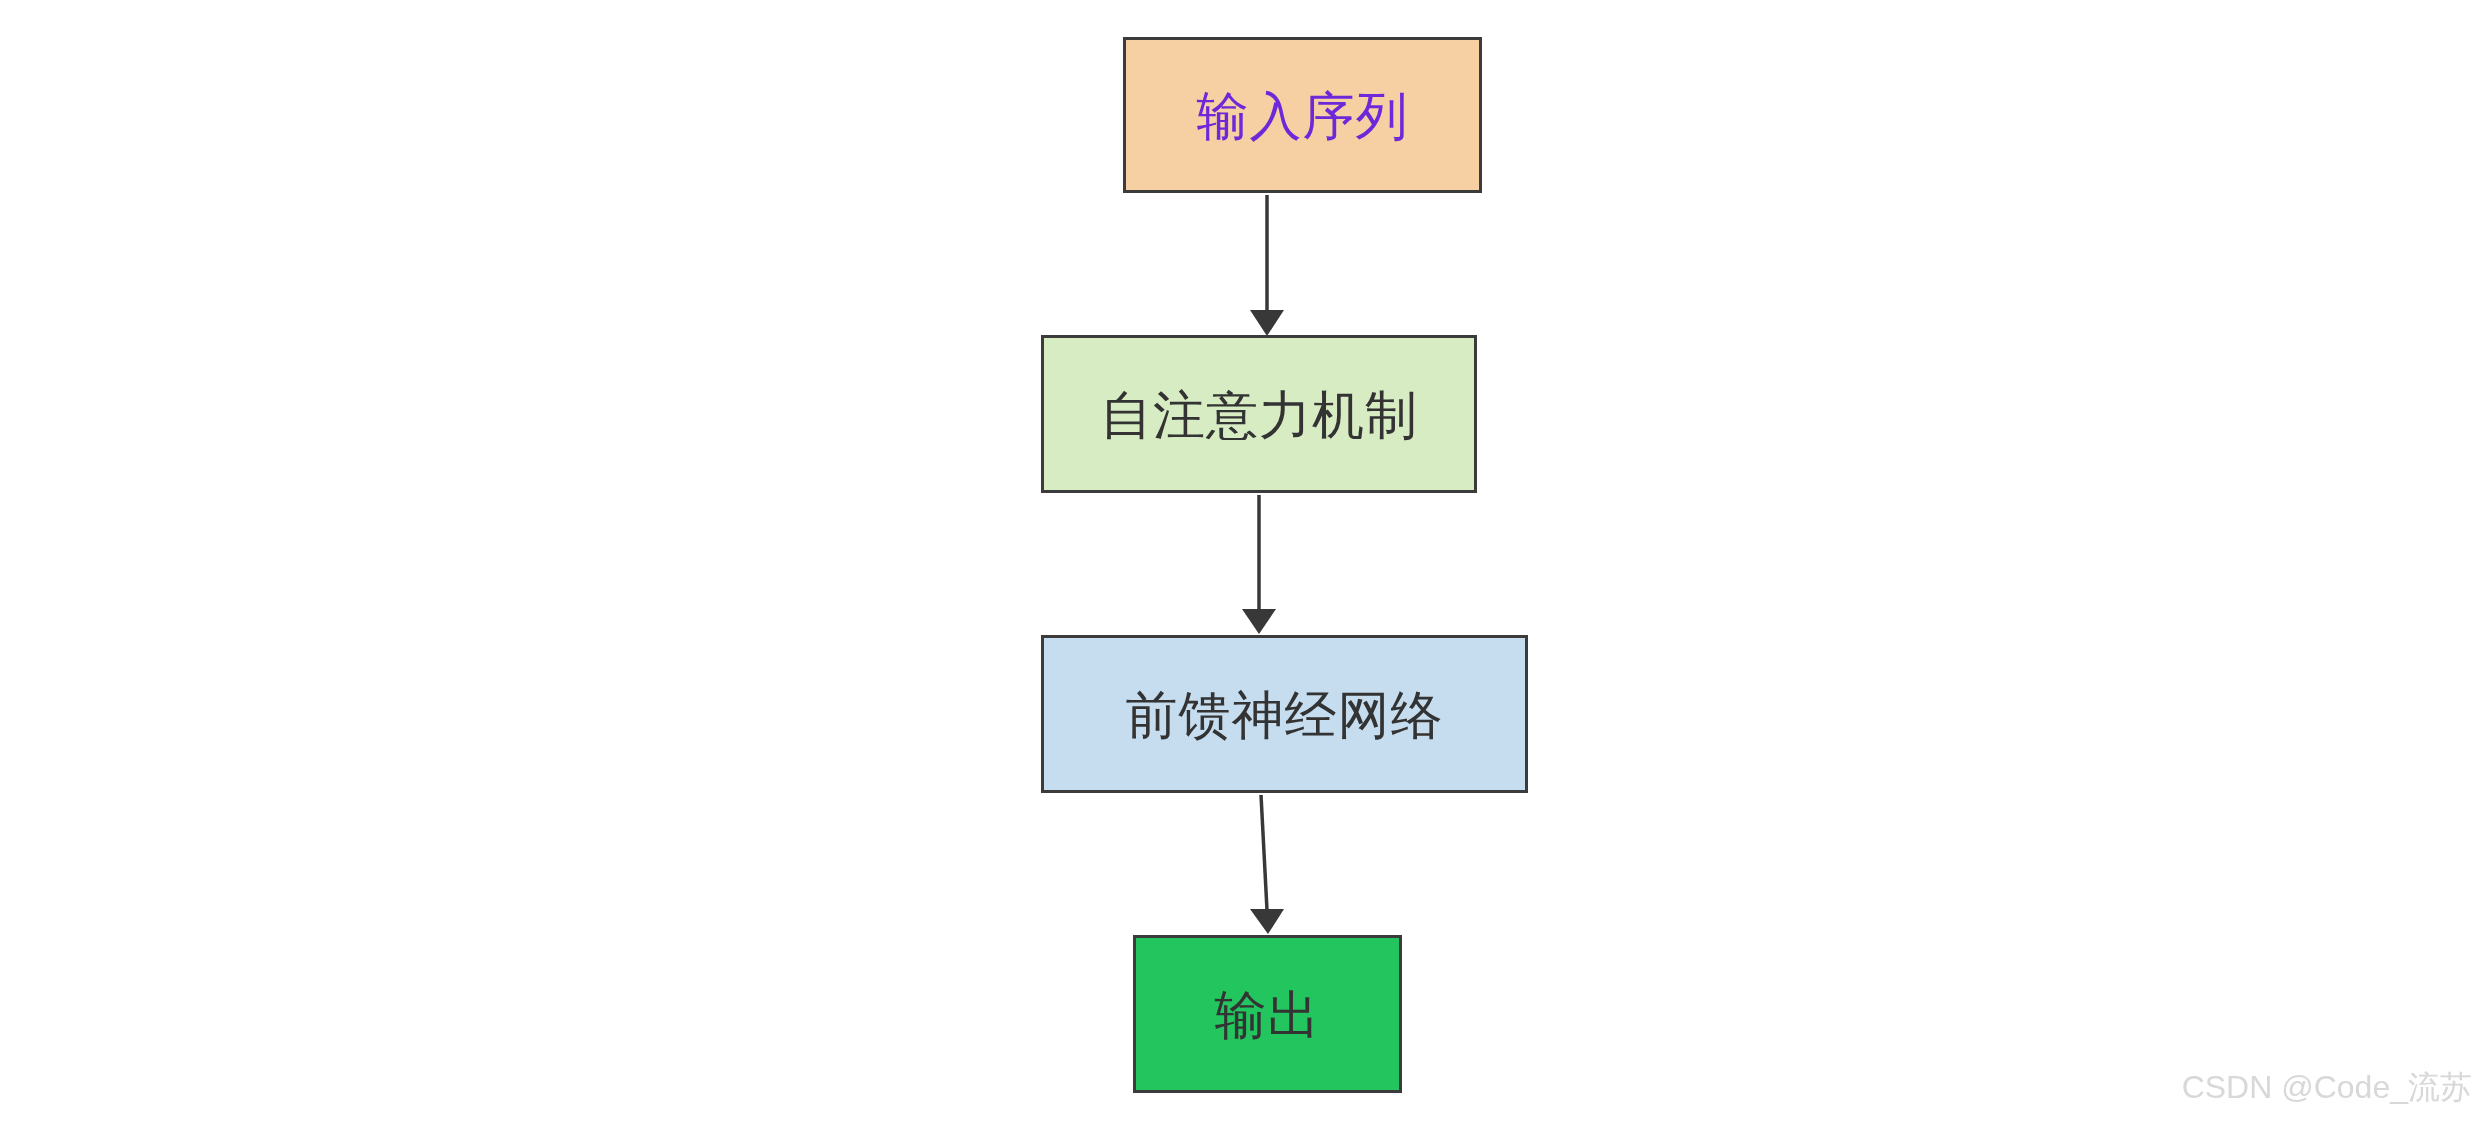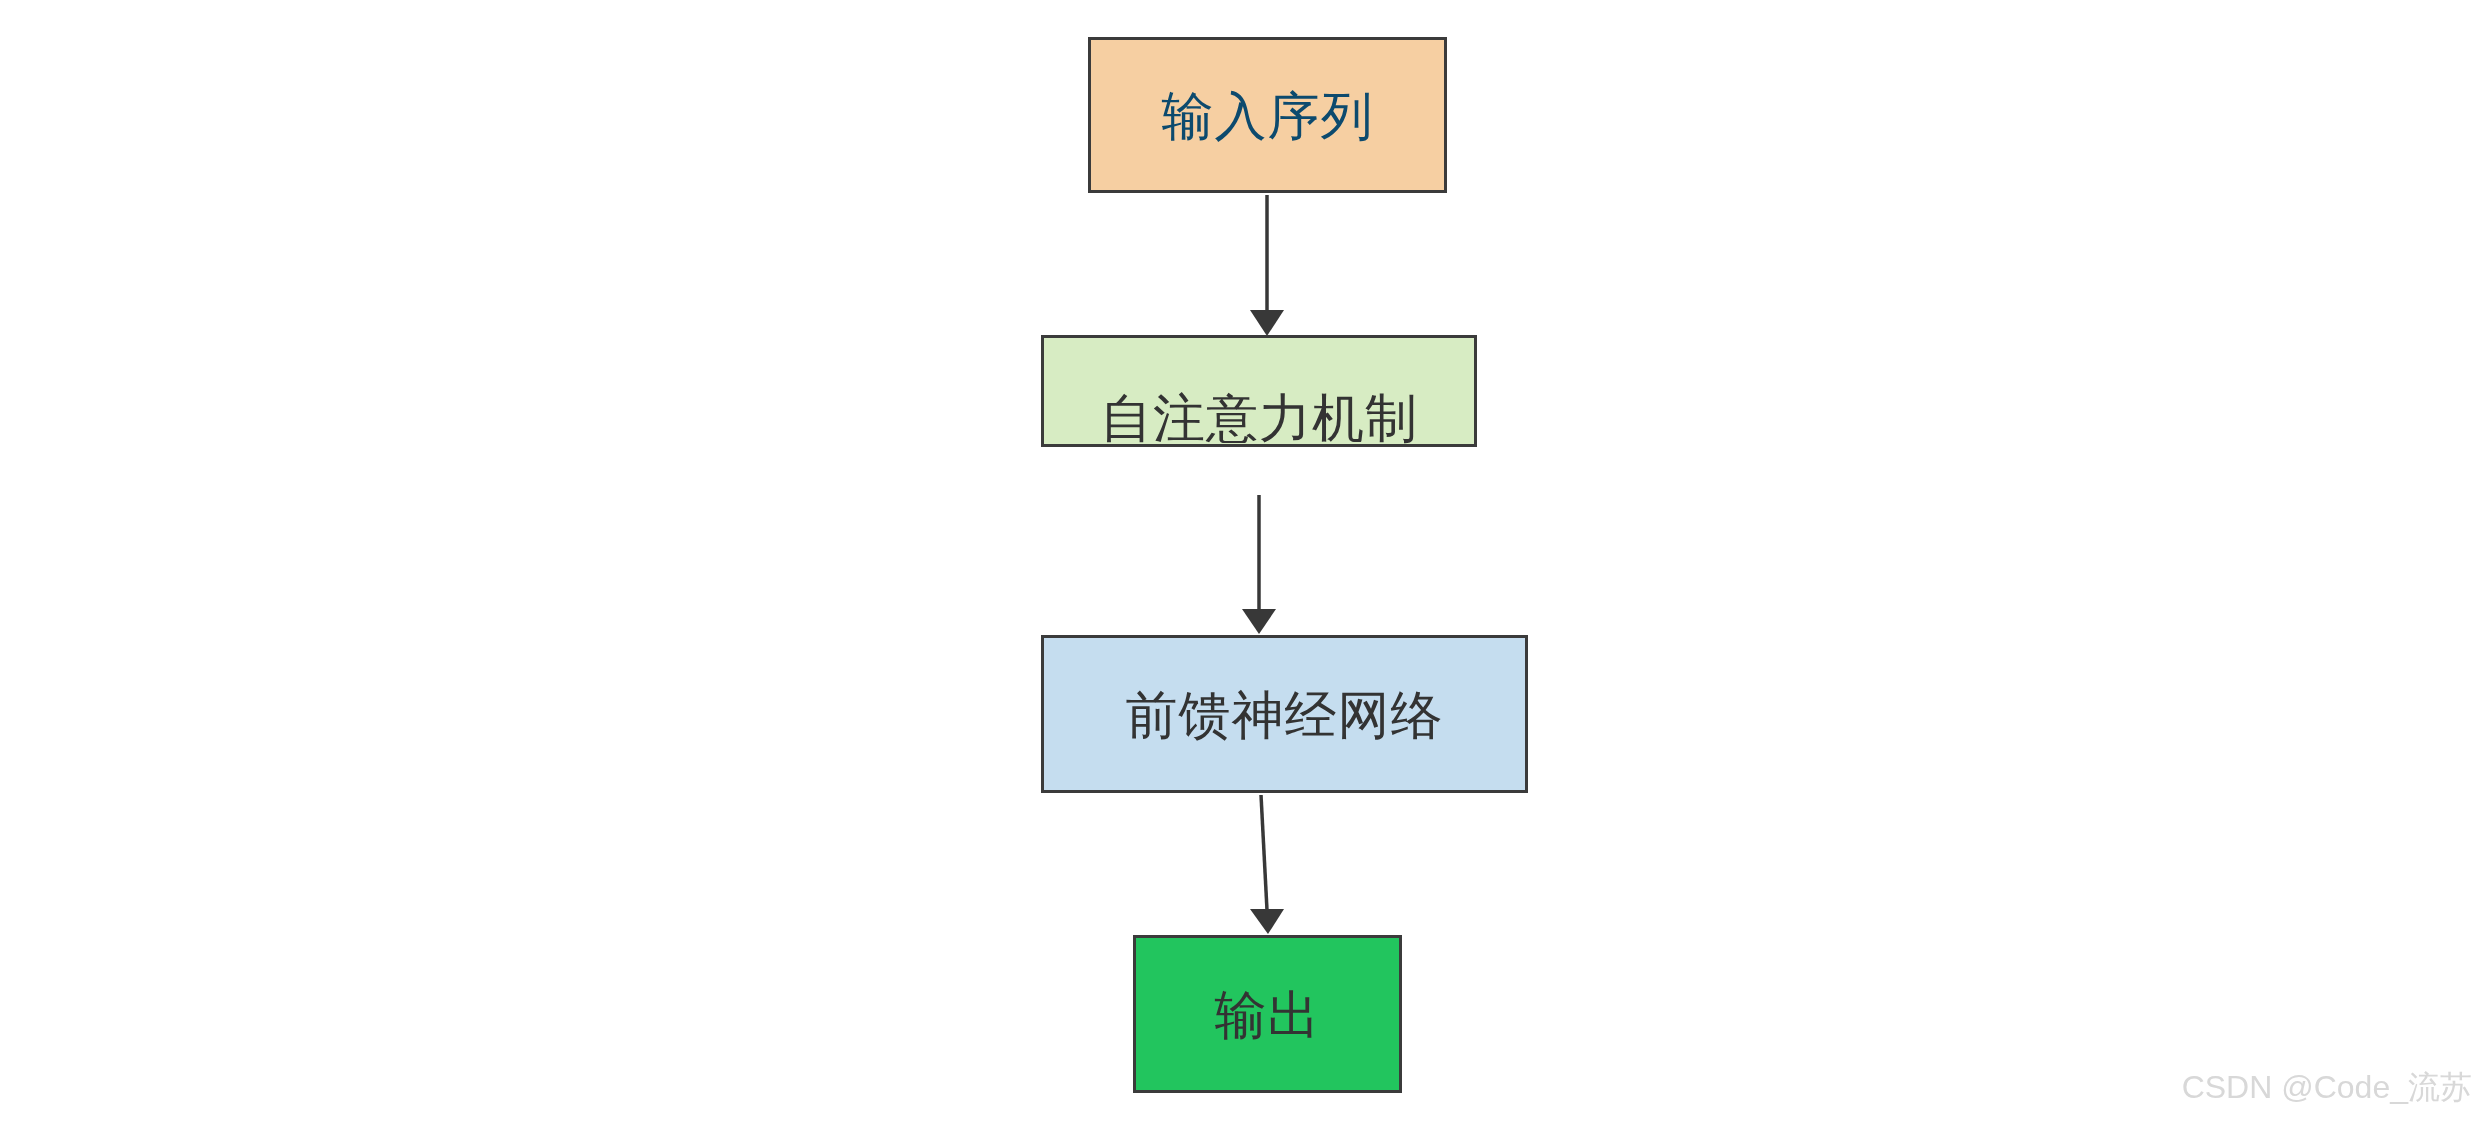--- a/index.html
+++ b/index.html
@@ -27,21 +27,21 @@
     justify-content: center;
     font-size: 52px;
     letter-spacing: 1px;
   }
   .node-label {
     white-space: nowrap;
     line-height: 1;
     padding-top: 2px;
   }
   #node-input-sequence { left: 1088px; top: 37px;  width: 359px; height: 156px; }
-  #node-self-attention { left: 1041px; top: 335px; width: 436px; height: 112px; align-items: flex-end; }
+  #node-self-attention { left: 1041px; top: 335px; width: 436px; height: 158px; }
   #node-feed-forward   { left: 1041px; top: 635px; width: 487px; height: 158px; justify-content: center; }
   #node-output         { left: 1133px; top: 935px; width: 269px; height: 158px; }
   svg.edges {
     position: absolute;
     left: 0; top: 0;
     width: 2475px;
     height: 1138px;
     pointer-events: none;
   }
   svg.edges line { stroke-width: 3.5px; }
@@ -67,21 +67,21 @@
     <g>
       <line x1="1259" y1="495" x2="1259" y2="610" style="stroke: rgb(56, 56, 56);"></line>
       <polygon points="1259,634 1242,609 1276,609" style="fill: rgb(56, 56, 56);"></polygon>
     </g>
     <g>
       <line x1="1261" y1="795" x2="1267" y2="910" style="stroke: rgb(56, 56, 56);"></line>
       <polygon points="1268,934 1250,909 1284,909" style="fill: rgb(56, 56, 56);"></polygon>
     </g>
   </svg>
 
-  <div class="node" id="node-input-sequence" style="background-color: rgb(246, 207, 162); border-color: rgb(59, 59, 59); color: #0c4a6e;">
+  <div class="node" id="node-input-sequence" style="background-color: rgb(246, 207, 162); border-color: rgb(59, 59, 59); color: #6d28d9; margin-left: 35px;">
     <span class="node-label">输入序列</span>
   </div>
 
   <div class="node" id="node-self-attention" style="background-color: rgb(215, 236, 195); border-color: rgb(59, 59, 59); color: rgb(51, 51, 51);">
     <span class="node-label">自注意力机制</span>
   </div>
 
   <div class="node" id="node-feed-forward" style="background-color: rgb(197, 221, 239); border-color: rgb(59, 59, 59); color: rgb(51, 51, 51);">
     <span class="node-label">前馈神经网络</span>
   </div>

